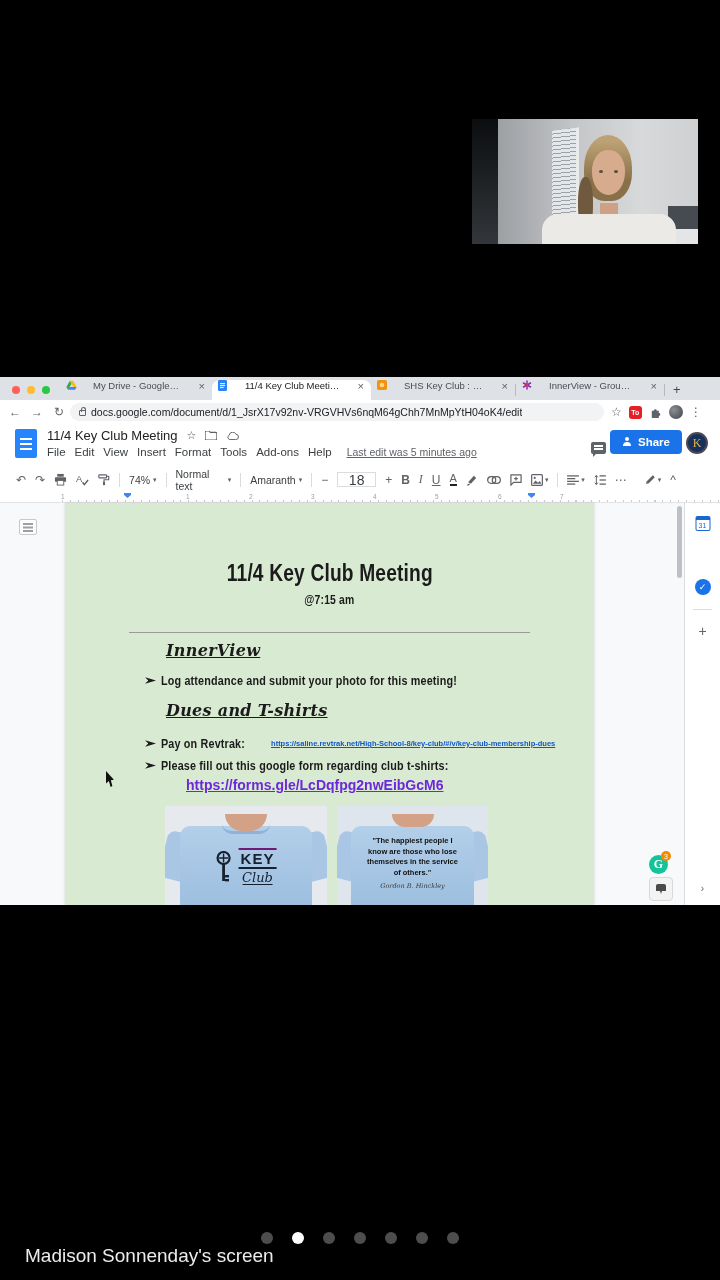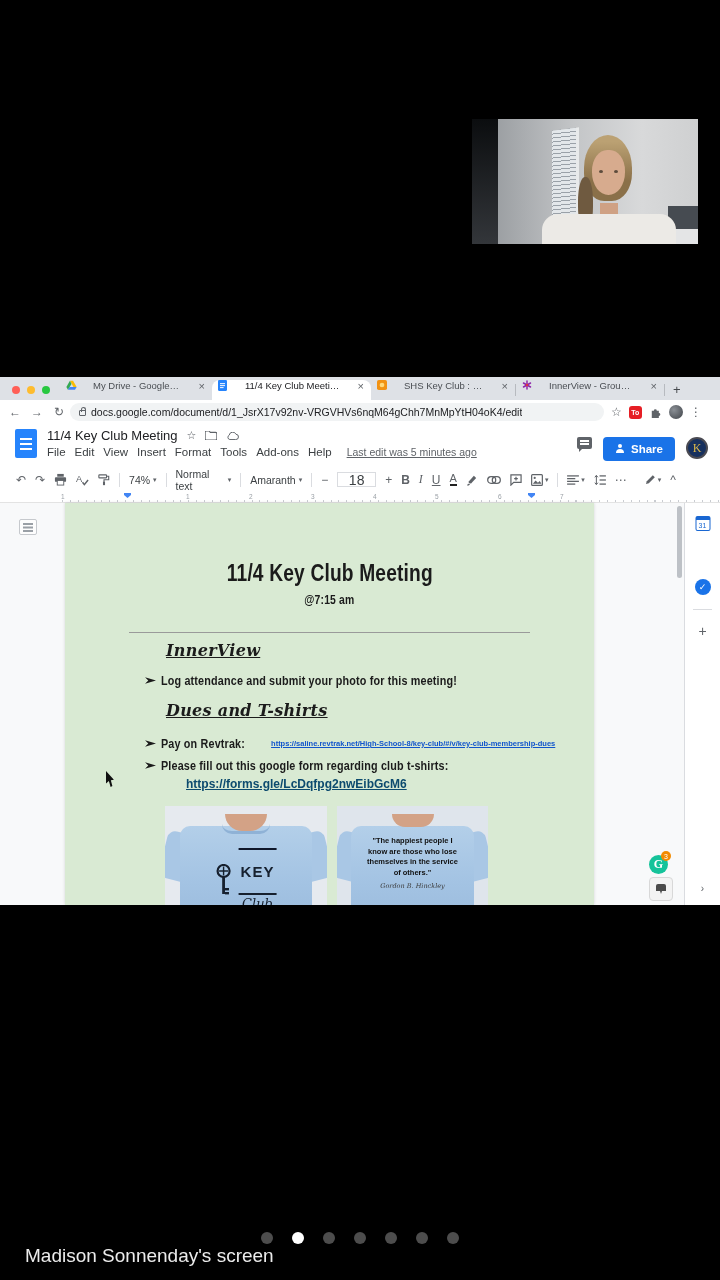--- a/index.html
+++ b/index.html
@@ -70,21 +70,21 @@
   .docs-logo { position:absolute; left:15px; top:5px; width:22px; height:29px;
                background:#2684fc; border-radius:2px; }
   .docs-logo:before { content:""; position:absolute; left:5px; top:9px; width:12px; height:2px;
                background:#fff; box-shadow:0 5px 0 #fff, 0 10px 0 #fff; }
   .doc-title-row { position:absolute; left:47px; top:4px; display:flex; align-items:center; gap:9px; }
   .doc-name { font-size:13px; color:#202124; }
   .hdr-ic { color:#5f6368; font-size:11px; }
   .menu-row { position:absolute; left:47px; top:22px; display:flex; gap:9px;
               font-size:11.5px; color:#3c4043; align-items:flex-start; }
   .last-edit { font-size:10.5px; color:#5f6368; text-decoration:underline; margin-left:6px; }
-  .hdr-right { position:absolute; right:12px; top:6px; display:flex; align-items:flex-start; gap:11px;margin-top:7px; }
+  .hdr-right { position:absolute; right:12px; top:6px; display:flex; align-items:flex-end; gap:4px; }
   .comment-ic { width:15px; height:12px; background:#5f6368; border-radius:2px; position:relative; }
   .comment-ic:before { content:""; position:absolute; left:2px; bottom:-3px;
                border:3px solid transparent; border-top-color:#5f6368; border-left-color:#5f6368; }
   .comment-ic:after { content:""; position:absolute; left:3px; top:3px; width:9px; height:1.5px;
                background:#fff; box-shadow:0 3px 0 #fff; }
   .share-btn { height:24px; background:#1a73e8; color:#fff; border:none; border-radius:4px;
                font-size:11.5px; font-weight:bold; display:flex; align-items:center; gap:6px;
                padding:0 12px; font-family:"Liberation Sans",sans-serif; }
   .share-person { width:10px; height:10px; position:relative; }
   .share-person:before { content:""; position:absolute; left:3px; top:0; width:4px; height:4px;
@@ -165,41 +165,41 @@
   .condL { transform-origin:left; }
   .pg-title { position:absolute; top:56px; left:0; width:100%; text-align:center; font-size:24px; }
   .pg-sub { position:absolute; top:89px; left:0; width:100%; text-align:center; font-size:13px; }
   .pg-hr { position:absolute; top:129px; left:64px; width:401px; height:1px; background:#9a9a9a; }
   .pg-h2 { position:absolute; left:63px; font-size:16px; font-weight:bold; font-style:italic;
            font-family:"DejaVu Serif",serif; text-decoration:underline; letter-spacing:0.3px;margin-left:38px; }
   .pg-bullet { position:absolute; left:80px; font-size:13.5px; display:flex; align-items:center; gap:5px; }
   .bchar { width:11px; height:10px; background:#1b1b1b; flex:none;
            clip-path:polygon(0 18%, 100% 50%, 0 82%, 30% 50%); }
   .minilink { font-size:7.5px; color:#1155cc; text-decoration:underline; font-weight:bold; }
-  .biglink { position:absolute; left:93px; font-size:12px; color:#0c4a6e;
+  .biglink { position:absolute; left:93px; font-size:14px; color:#6d28d9;
              text-decoration:underline; font-weight:bold;padding-left:28px; }
 
   
   .timg { position:absolute; top:303px; height:110px; overflow:hidden; background:#e6eaef; }
   .timg-l { left:100px; width:162px; } .timg-r { left:272px; width:151px; background:#dfe5ec; }
   .shirt { position:absolute; left:9%; right:9%; top:20px; bottom:-5px;
            background:linear-gradient(180deg,#b3cfe9 0%,#a3c3e3 60%,#9cbcdd 100%);
            border-radius:10px 10px 0 0; }
   .sleeveL,.sleeveR { position:absolute; top:26px; width:26px; height:48px; background:#a9c7e5; }
   .sleeveL { left:-2px; transform:rotate(14deg); border-radius:8px 0 0 10px; }
   .sleeveR { right:-2px; transform:rotate(-14deg); border-radius:0 8px 10px 0; }
   .tneck { position:absolute; top:8px; left:50%; width:42px; height:17px; margin-left:-21px;
            background:#d3a286; border-radius:0 0 18px 18px; }
   .collar { position:absolute; top:18px; left:50%; width:48px; height:10px; margin-left:-24px;
             border-bottom:3px solid #8fb2d6; border-radius:0 0 20px 20px; }
   .design { position:absolute; top:42px; left:50%; transform:translateX(-50%);
             display:flex; align-items:center; gap:5px; color:#16202e; }
   .key-txt { display:flex; flex-direction:column; align-items:center; line-height:1; }
   .key-top { font-size:15px; font-weight:bold; letter-spacing:1px;
-             border-top:2px solid #0f172a; border-bottom:2px solid #16202e; padding:14px 2px; }
+             border-top:2px solid #701a75; border-bottom:2px solid #16202e; padding:1px 2px; }
   .key-bot { font-size:13px; font-style:italic; font-family:"DejaVu Serif",serif;
              border-bottom:1.5px solid #16202e; margin-top:2px; }
   .quote { position:absolute; top:30px; left:50%; transform:translateX(-50%); width:95px;
            font-size:7.5px; font-weight:bold; text-align:center; line-height:1.4; color:#101010; }
   .sig { font-size:6.5px; font-weight:normal; font-style:italic; margin-top:4px; color:#3a3a3a;
          font-family:"DejaVu Serif",serif; }
 
   
   .cursor { position:absolute; left:106px; top:268px; width:11px; height:16px; background:#111;
             clip-path:polygon(0 0,0 78%,26% 62%,42% 100%,58% 93%,44% 58%,72% 55%); }

